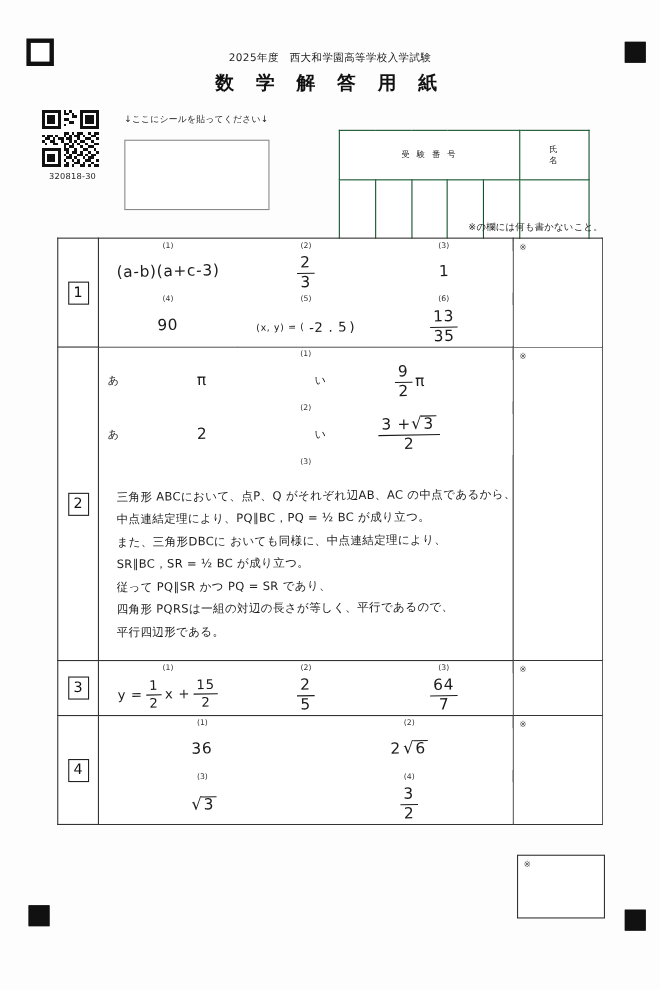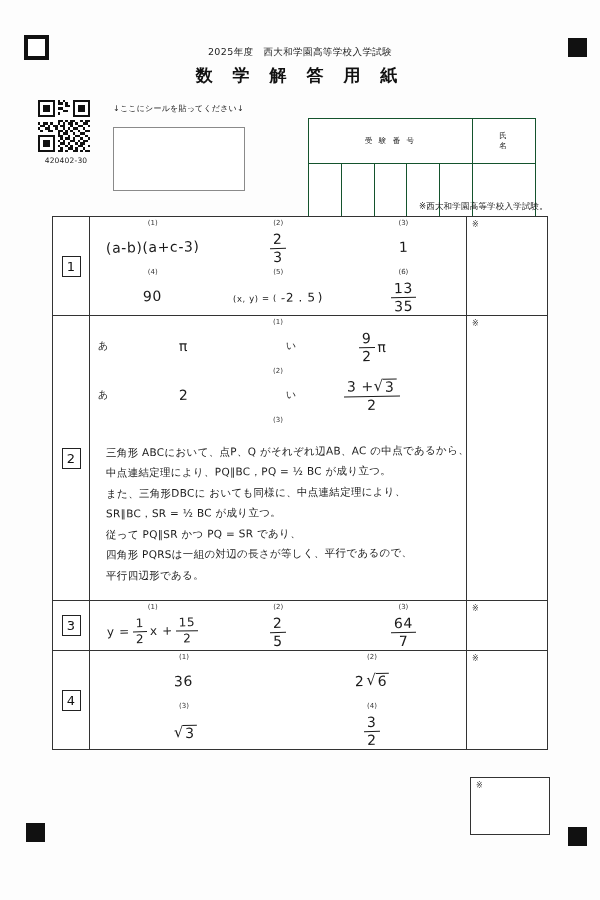--- a/index.html
+++ b/index.html
@@ -361,21 +361,21 @@
           <rect x="12" y="19" width="2" height="1"></rect>
         <rect x="15" y="19" width="1" height="1"></rect>
           <rect x="18" y="19" width="1" height="1"></rect>
         <rect x="8" y="20" width="2" height="1"></rect>
           <rect x="11" y="20" width="1" height="1"></rect>
         <rect x="14" y="20" width="2" height="1"></rect>
           <rect x="17" y="20" width="1" height="1"></rect>
         <rect x="19" y="20" width="2" height="1"></rect>
       </g>
     </svg>
-    <div class="qr-id">420402-30</div>
+    <div class="qr-id">320818-30</div>
   </div>
 
   <div class="sticker-wrap">
     <div class="sticker-label">↓ここにシールを貼ってください↓</div>
     <div class="sticker-box"></div>
   </div>
 
   <table class="info-table">
     <tbody>
         <tr>
@@ -386,21 +386,21 @@
       <td class="info-cell num-col"></td>
       <td class="info-cell num-col"></td>
       <td class="info-cell num-col"></td>
       <td class="info-cell num-col"></td>
       <td class="info-cell num-col"></td>
       <td class="info-cell"></td>
     </tr>
   </tbody>
     </table>
 
-  <div class="note">※西大和学園高等学校入学試験。</div>
+  <div class="note">※の欄には何も書かないこと。</div>
 
   <table class="answer-table">
 
     <tbody>
         <tr>
       <td class="qnum-cell">
         <span class="qnum-box">1</span>
       </td>
       <td style="padding:0;">
         <table class="inner">

